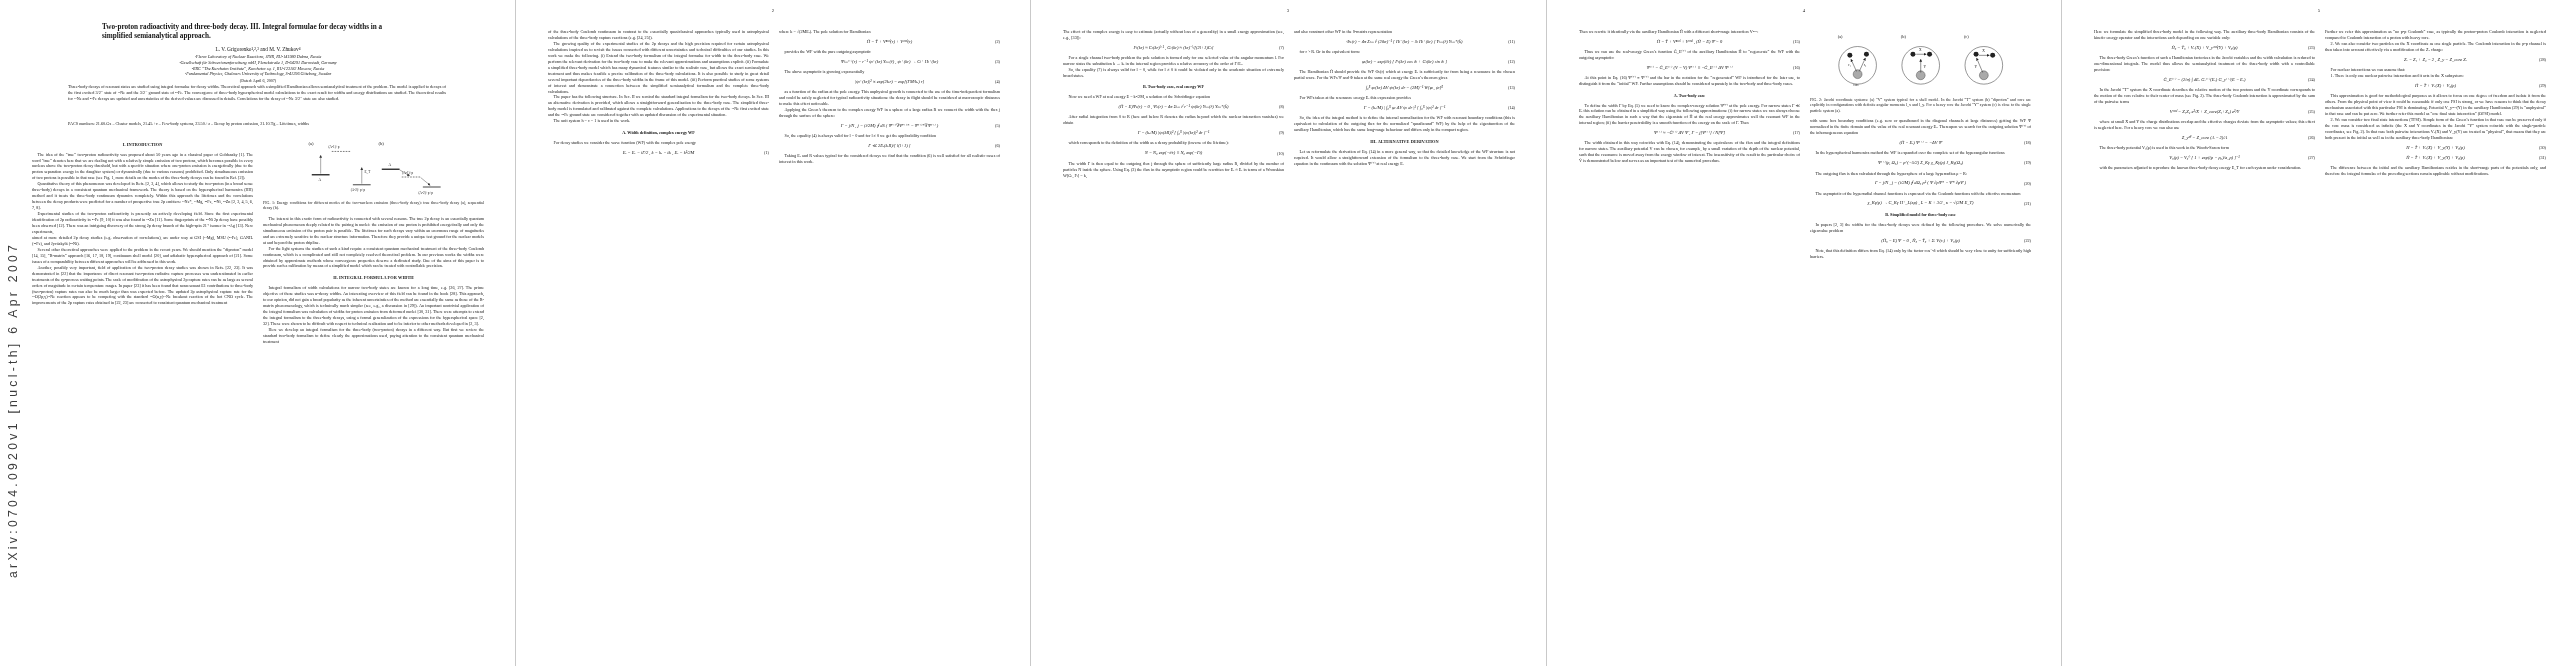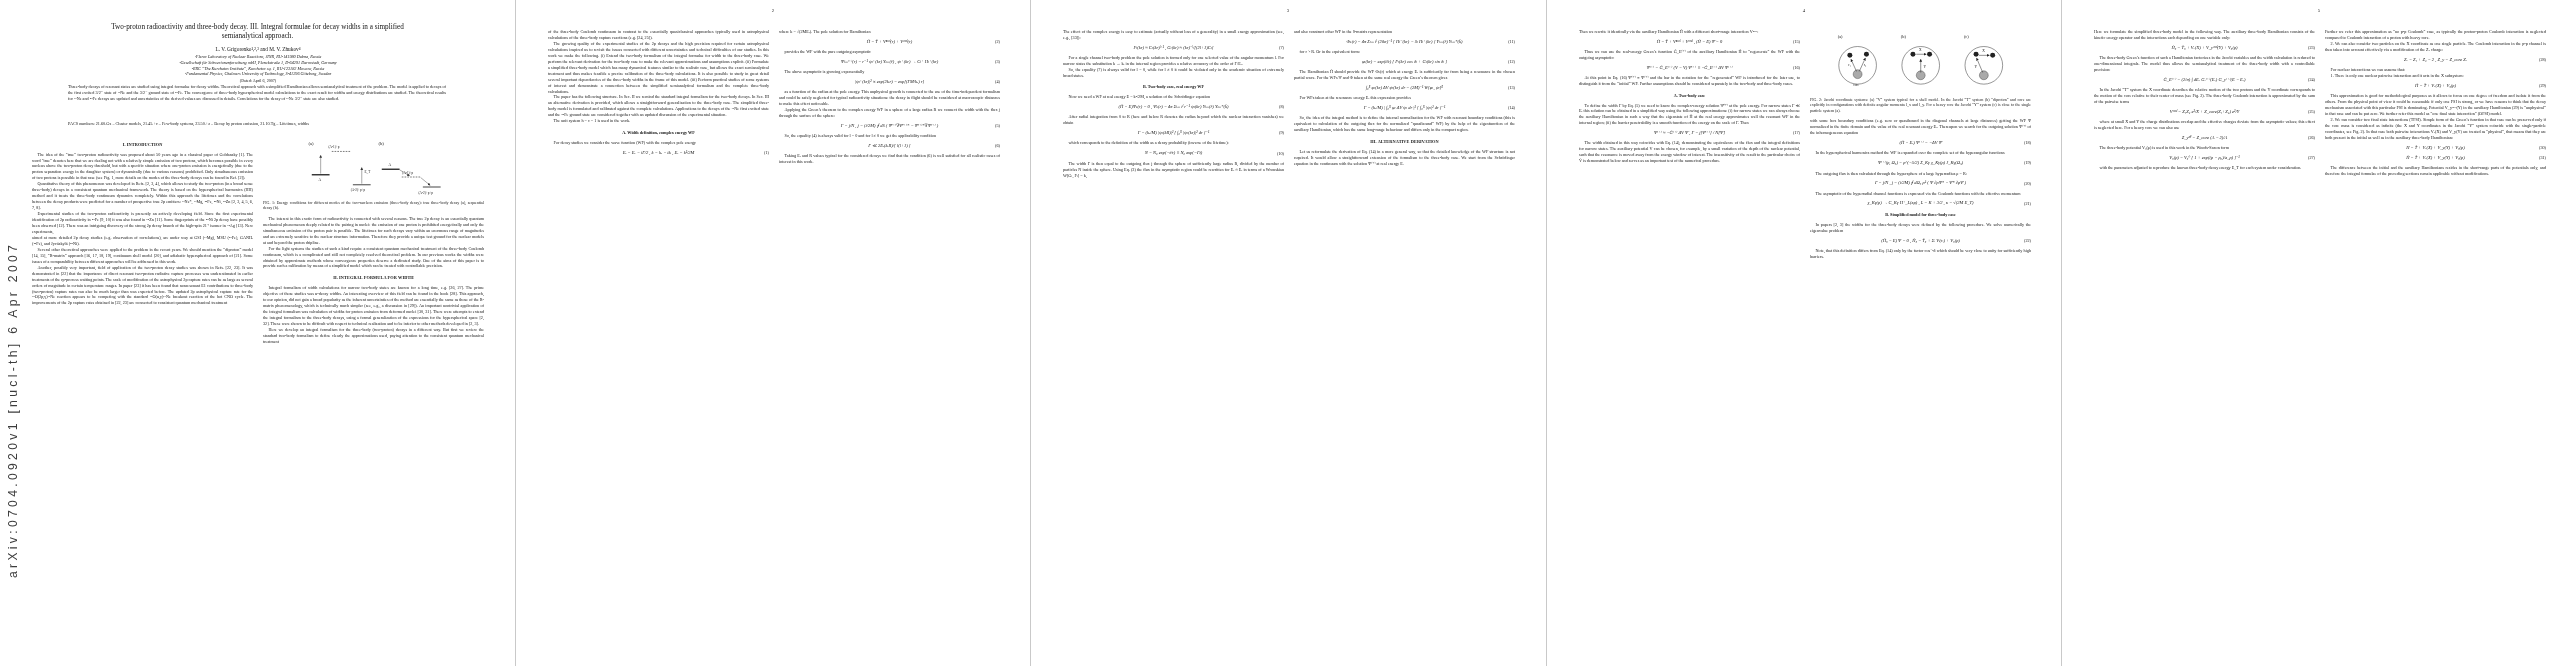--- a/index.html
+++ b/index.html
@@ -10,21 +10,21 @@
     font-family: "Liberation Serif", "DejaVu Serif", serif; color: #131313;
   }
   .page { position: absolute; top: 0; width: 515px; height: 667px; background: #fff; overflow: hidden; }
   .page.sep { border-left: 0.6px solid #c9c9c9; }
   .pageno { position: absolute; top: 7.8px; left: 0; width: 100%; text-align: center; font-size: 4.7px; color: #222; }
   .arxiv-stamp {
     position: absolute; left: 5.6px; top: 578px; transform-origin: 0 0; transform: rotate(-90deg);
     white-space: nowrap; font-family: "Liberation Sans", "DejaVu Sans", sans-serif;
     font-size: 12.2px; letter-spacing: 3.3px; color: #3c3c3c;
   }
-  .title { position: absolute; top: 23px; left: 102px; width: 311px; text-align: center; font-weight: normal; font-size: 7.2px; line-height: 1.28; }
+  .title { position: absolute; top: 23px; left: 102px; width: 311px; text-align: left; font-weight: bold; font-size: 7.2px; line-height: 1.28; }
   .authors { position: absolute; top: 46px; left: 53px; width: 410px; text-align: center; font-size: 5.3px; }
   .affils { position: absolute; top: 54px; left: 53px; width: 410px; text-align: center; font-style: italic; font-size: 4.2px; line-height: 1.38; }
   .dated { position: absolute; top: 78px; left: 53px; width: 410px; text-align: center; font-size: 4.1px; }
   .abstract { position: absolute; top: 84px; left: 68px; width: 378px; text-align: justify; font-size: 4.2px; line-height: 1.4; }
   .pacs { position: absolute; top: 121px; left: 68px; width: 378px; text-align: left; font-size: 4.2px; line-height: 1.35; }
   .col { position: absolute; top: 29px; width: 221px; height: 625px; text-align: justify; font-size: 4.2px; line-height: 1.42; overflow: hidden; }
   .col.left { left: 32px; }
   .col.right { left: 263px; }
   .page-1 .col { top: 136px; height: 518px; }
   .col .para { text-indent: 5.6px; }

